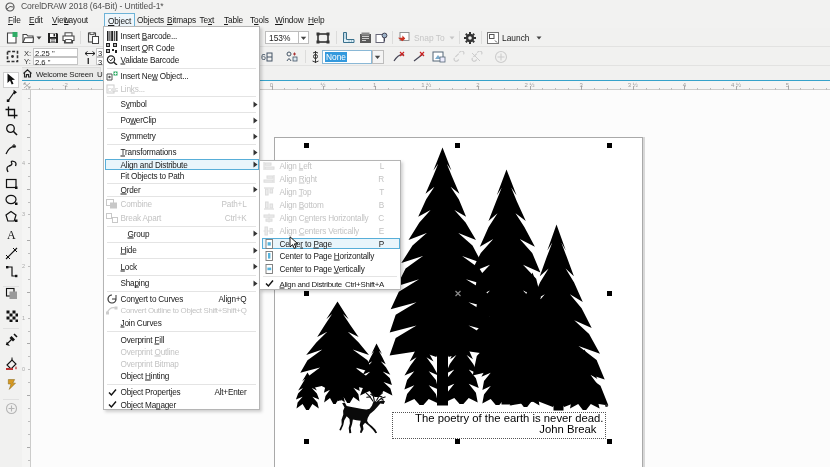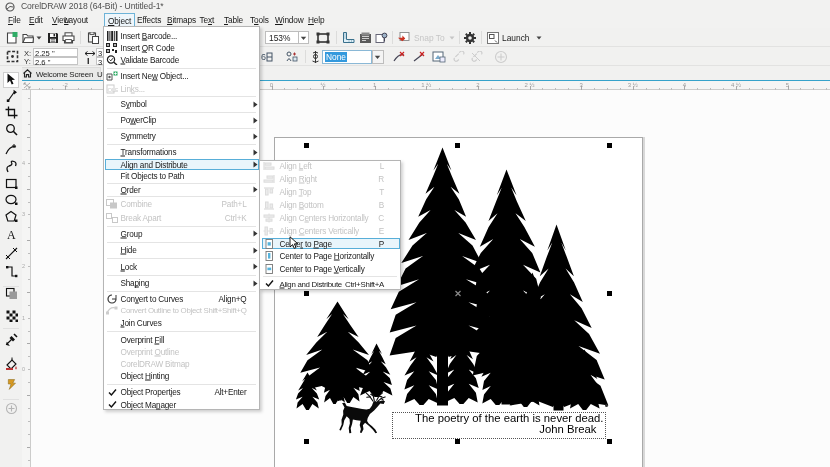--- a/index.html
+++ b/index.html
@@ -53,21 +53,21 @@
     </svg>
     <span class="abs" style="left:21px;top:1px">CorelDRAW 2018 (64-Bit) - Untitled-1*</span>
   </div>
 
   <div id="menubar" class="abs">
     <span class="mi" style="left:8px"><u>F</u>ile</span>
     <span class="mi" style="left:29px"><u>E</u>dit</span>
     <span class="mi" style="left:52px"><u>V</u>iew</span>
     <span class="mi" style="left:64px"><u>L</u>ayout</span>
     <span class="mi" style="left:104px;border:1px solid #6db3d8;background:#eef6fb;padding:0 3px;top:0px;height:15px;line-height:14px;"><u>O</u>bject</span>
-    <span class="mi" style="left:137px">Effects</span>
+    <span class="mi" style="left:137px">Objects</span>
     <span class="mi" style="left:167px"><u>B</u>itmaps</span>
     <span class="mi" style="left:199.5px">Te<u>x</u>t</span>
     <span class="mi" style="left:224px"><u>T</u>able</span>
     <span class="mi" style="left:250px">T<u>o</u>ols</span>
     <span class="mi" style="left:275px"><u>W</u>indow</span>
     <span class="mi" style="left:308px"><u>H</u>elp</span>
   </div>
 
   <div id="stdbar" class="abs">
       <svg class="abs" style="left:6px;top:4px" width="12" height="12" viewBox="0 0 12 12">
@@ -590,21 +590,21 @@
         </svg></div>
 <span class="mtxt " style="left:17.0px;top:177.4px"><span class="grey">Combine</span></span>
 <span class="msc " style="right:12.0px;top:177.4px"><span class="grey">Path+L</span></span>
 <div class="abs" style="left:2px;top:185.8px;width:12px;height:10px;"><svg width="12" height="10" viewBox="0 0 12 10">
           <rect x="0.5" y="0.5" width="5" height="5" fill="none" stroke="#c8c8c8" stroke-width="1"></rect>
           <rect x="6.5" y="4.5" width="5" height="5" fill="none" stroke="#c8c8c8" stroke-width="1"></rect>
         </svg></div>
 <span class="mtxt " style="left:17.0px;top:190.8px"><span class="grey">Break Apart</span></span>
 <span class="msc " style="right:12.0px;top:190.8px"><span class="grey">Ctrl+K</span></span>
 <div class="msep" style="top:198.8px"></div>
-<span class="mtxt " style="left:17.0px;top:206.5px"><u>G</u>roup</span>
+<span class="mtxt " style="left:24px;top:206.5px"><u>G</u>roup</span>
 <svg class="abs" style="left:149.0px;top:203.0px" width="5" height="7" viewBox="0 0 5 7">
         <path d="M0.5 0.5 L4.5 3.5 L0.5 6.5 Z" fill="#333"></path>
       </svg>
 <div class="msep" style="top:214.8px"></div>
 <span class="mtxt " style="left:17.0px;top:223.2px"><u>H</u>ide</span>
 <svg class="abs" style="left:149.0px;top:219.7px" width="5" height="7" viewBox="0 0 5 7">
         <path d="M0.5 0.5 L4.5 3.5 L0.5 6.5 Z" fill="#333"></path>
       </svg>
 <div class="msep" style="top:231.4px"></div>
 <span class="mtxt " style="left:17.0px;top:239.6px"><u>L</u>ock</span>
@@ -627,21 +627,21 @@
           <path d="M1 8 Q4 1 10 3" fill="none" stroke="#ccc" stroke-width="1.3"></path>
           <rect x="0" y="6.5" width="3" height="3" fill="#ccc"></rect>
           <rect x="8.5" y="1.5" width="3" height="3" fill="#ccc"></rect>
         </svg></div>
 <span class="mtxt " style="left:17.0px;top:283.4px"><span class="grey sm">Convert Outline to Object</span></span>
 <span class="msc " style="right:12.0px;top:283.4px"><span class="grey sm">Shift+Shift+Q</span></span>
 <span class="mtxt " style="left:17.0px;top:296.3px"><u>J</u>oin Curves</span>
 <div class="msep" style="top:304.0px"></div>
 <span class="mtxt " style="left:17.0px;top:312.5px">Overprint <u>F</u>ill</span>
 <span class="mtxt " style="left:17.0px;top:325.0px"><span class="grey">Overprint <u>O</u>utline</span></span>
-<span class="mtxt " style="left:17.0px;top:336.8px"><span class="grey">CorelDRAW Bitmap</span></span>
+<span class="mtxt " style="left:17.0px;top:336.8px"><span class="grey">Overprint Bitmap</span></span>
 <span class="mtxt " style="left:17.0px;top:348.9px">Object <u>H</u>inting</span>
 <div class="msep" style="top:356.7px"></div>
 <svg class="abs" style="left:4px;top:360.9px" width="9" height="9" viewBox="0 0 9 9">
         <path d="M1 4.5 L3.4 7 L8 1.5" stroke="#111" stroke-width="1.4" fill="none"></path>
       </svg>
 <span class="mtxt " style="left:17.0px;top:365.4px">Object Propert<u>i</u>es</span>
 <span class="msc " style="right:12.0px;top:365.4px">Alt+Enter</span>
 <svg class="abs" style="left:4px;top:373.0px" width="9" height="9" viewBox="0 0 9 9">
         <path d="M1 4.5 L3.4 7 L8 1.5" stroke="#111" stroke-width="1.4" fill="none"></path>
       </svg>

